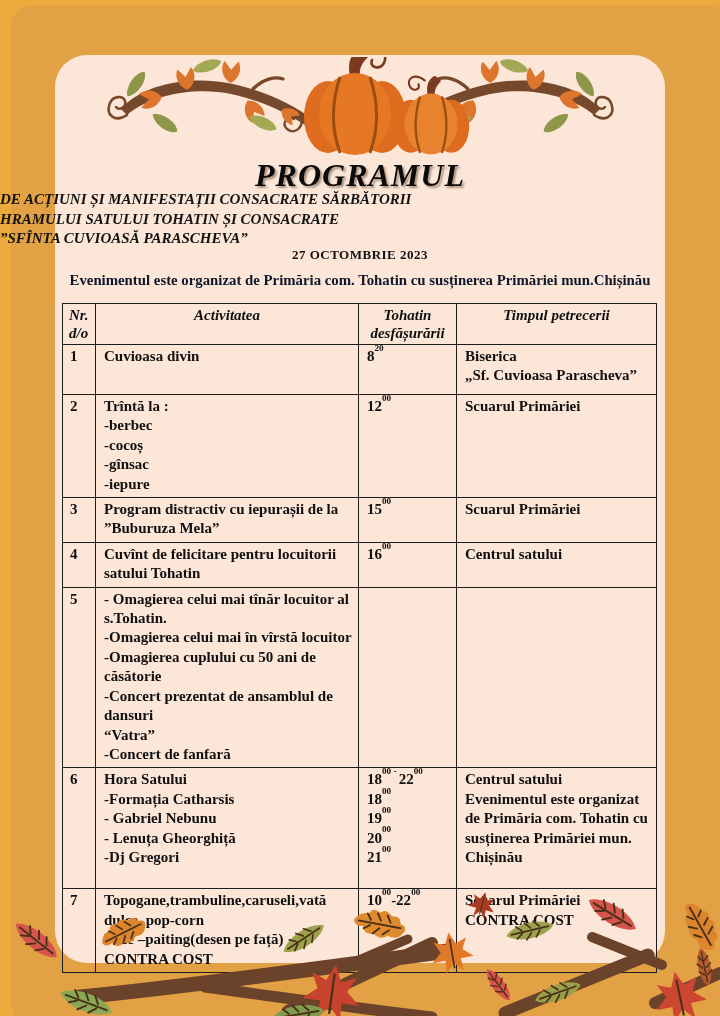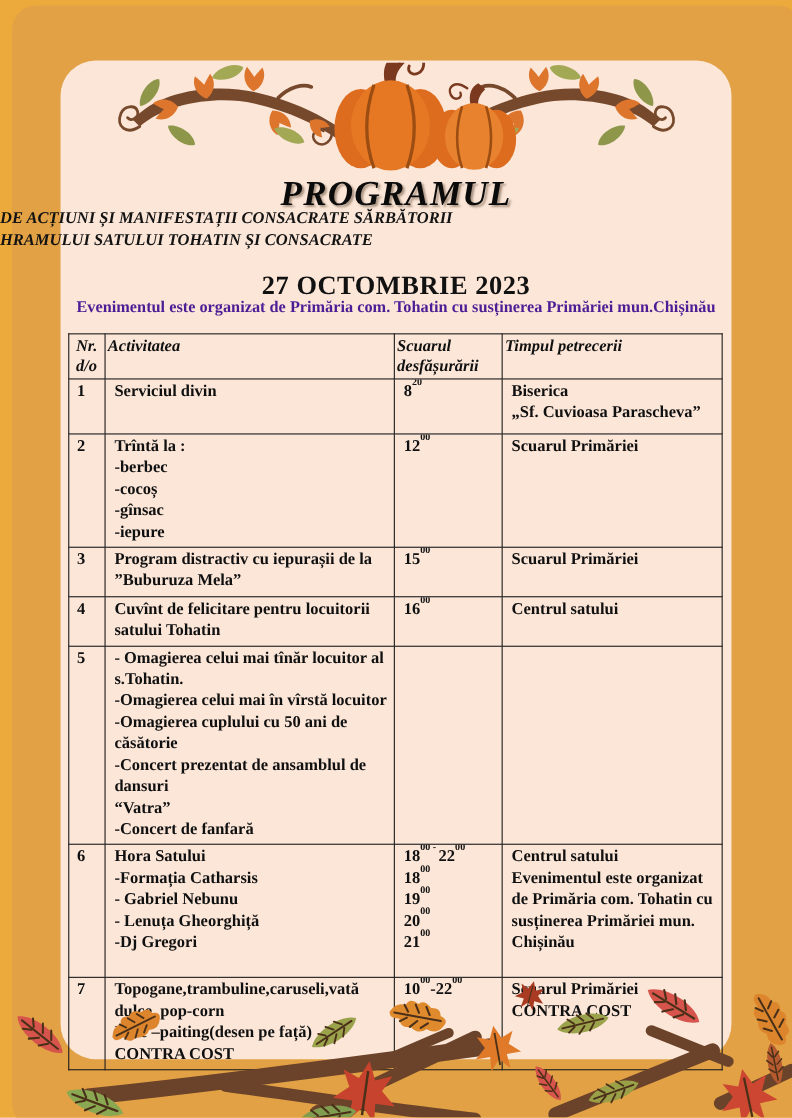--- a/index.html
+++ b/index.html
@@ -9,29 +9,29 @@
        background:#e2a144;border-radius:22px;z-index:0;}
   .card{position:absolute;left:55px;top:55px;width:610px;height:908px;
        background:#fbe6d8;border-radius:32px;z-index:1;}
   .top-deco{position:absolute;left:103px;top:57px;width:515px;height:115px;z-index:2;}
   .page-title{position:absolute;top:136px;left:0;width:720px;text-align:center;
        font-size:32px;font-weight:bold;font-style:italic;letter-spacing:1px;color:#0b0b0b;
        text-shadow:2px 2px 2px rgba(70,45,20,.45);z-index:3;}
   .subtitle{position:absolute;top:190px;left:0;width:617px;
        font-weight:bold;font-style:italic;font-size:15px;line-height:19.5px;color:#131313;z-index:3;}
   .date-line{position:absolute;top:247px;left:0;width:720px;text-align:center;
-       font-weight:bold;font-size:24px;letter-spacing:.5px;color:#111;z-index:3;}
+       font-weight:bold;font-size:13px;letter-spacing:.5px;color:#111;z-index:3;}
   .organizer-line{position:absolute;top:272px;left:0;width:720px;text-align:center;
-       font-weight:bold;font-size:14.8px;color:#4c1d95;z-index:3;}
+       font-weight:bold;font-size:14.8px;color:#0f172a;z-index:3;}
   .table-wrap{position:absolute;left:62px;top:303px;width:594px;z-index:3;}
   table{border-collapse:collapse;table-layout:fixed;width:594px;}
   th,td{border:1.6px solid #1c1c1c;vertical-align:top;color:#101010;
        font-weight:bold;font-size:15px;line-height:19.4px;padding:2px 6px 3px 8px;
        overflow:hidden;}
-  thead th{font-style:italic;text-align:left;line-height:18px;height:33px;padding:2px 2px;}
+  thead th{font-style:italic;text-align:center;line-height:18px;height:33px;padding:2px 2px;}
   thead th.h-nr{text-align:left;padding-left:6px;}
   col.c-nr{width:33px;} col.c-act{width:263px;} col.c-time{width:98px;} col.c-loc{width:200px;}
   td.cell-nr{padding-left:7px;}
   sup{font-size:61%;font-weight:bold;position:relative;top:-.45em;line-height:0;}
   tr.row-1 td{height:44px;} tr.row-2 td{height:92px;} tr.row-3 td{height:34px;}
   tr.row-4 td{height:34px;} tr.row-5 td{height:171px;} tr.row-6 td{height:115px;}
   tr.row-7 td{height:70px;}
   .bottom-deco{position:absolute;left:0;top:845px;width:720px;height:171px;z-index:4;pointer-events:none;}
 </style>
 </head>
@@ -98,20 +98,21 @@
     <path d="M-14,-35 C-22,-9 -22,13 -14,37" stroke="#9c4d12" stroke-width="3" fill="none"></path>
     <path d="M14,-35 C22,-9 22,13 14,37" stroke="#9c4d12" stroke-width="3" fill="none"></path>
   </g>
 </svg>
 
 <h1 class="page-title">PROGRAMUL</h1>
 
 <div class="subtitle">
   <div>DE ACȚIUNI ȘI MANIFESTAȚII CONSACRATE SĂRBĂTORII</div>
   <div>HRAMULUI SATULUI TOHATIN ȘI CONSACRATE</div>
+  <div>”SFÎNTA CUVIOASĂ PARASCHEVA”</div>
 </div>
 
 <div class="date-line">27  OCTOMBRIE  2023</div>
 <div class="organizer-line">Evenimentul este organizat de Primăria com. Tohatin cu susținerea Primăriei mun.Chișinău</div>
 
 <div class="table-wrap">
   <table>
     <colgroup>
         <col class="c-nr">
         <col class="c-act">
@@ -119,30 +120,30 @@
         <col class="c-loc">
       </colgroup>
     <thead>
       <tr>
         <th class="h-nr">
           <div>Nr.</div>
           <div>d/o</div>
         </th>
         <th>Activitatea</th>
         <th>
-          <div>Scuarul</div>
+          <div>Tohatin</div>
           <div>desfășurării</div>
         </th>
         <th>Timpul petrecerii</th>
       </tr>
     </thead>
     <tbody>
         <tr class="row-1">
           <td class="cell-nr">1</td>
-          <td class="cell-activity">Serviciul divin</td>
+          <td class="cell-activity">Cuvioasa divin</td>
           <td class="cell-time">8<sup>20</sup></td>
           <td class="cell-location">Biserica<br>„Sf. Cuvioasa Parascheva”</td>
         </tr>
         <tr class="row-2">
           <td class="cell-nr">2</td>
           <td class="cell-activity">Trîntă la :<br>-berbec<br>-cocoș<br>-gînsac<br>-iepure</td>
           <td class="cell-time">12<sup>00</sup></td>
           <td class="cell-location">Scuarul Primăriei</td>
         </tr>
         <tr class="row-3">

